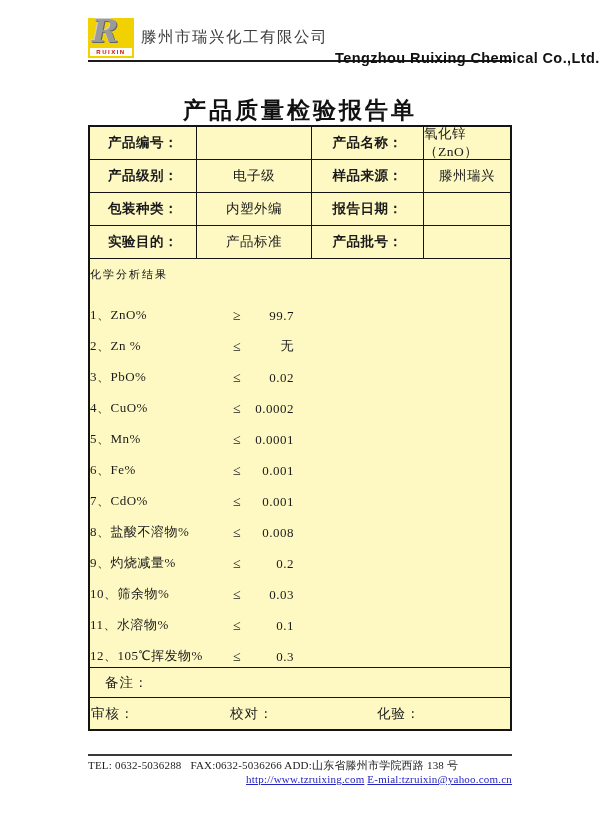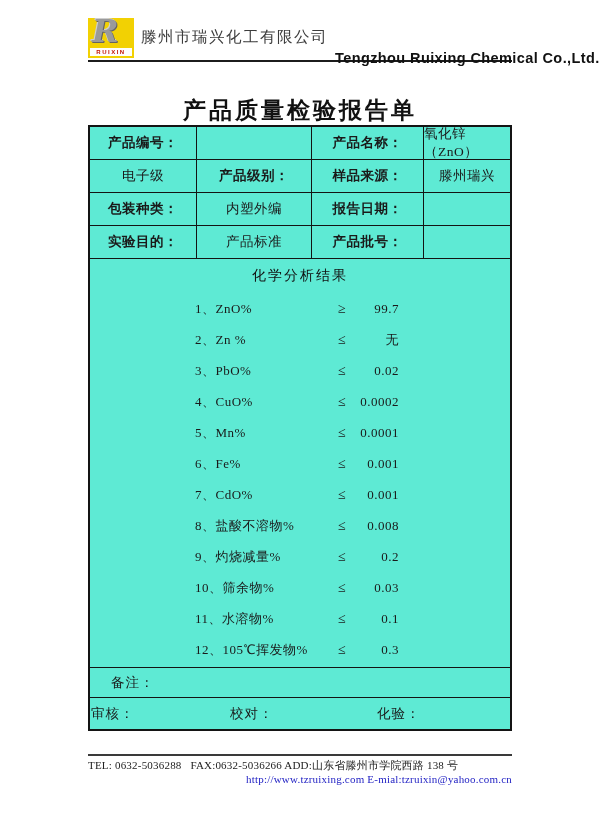--- a/index.html
+++ b/index.html
@@ -42,75 +42,75 @@
   }
   
   .doc-title {
     position:absolute; left:0; top:95px; width:600px; text-align:center;
     font-family:"Liberation Sans", sans-serif; font-weight:bold;
     font-size:23px; letter-spacing:3px; color:#111;
   }
   
   .report-table {
     position:absolute; left:88px; top:125px; width:424px; height:606px;
-    border:2px solid #141414; background:#5eead4;
+    border:2px solid #141414; background:#fef9c3;
   }
   .info-row {
     display:grid; grid-template-columns:107px 115px 112px 86px;
     height:33px; border-bottom:1.5px solid #141414;
   }
   .cell {
     display:flex; align-items:center; justify-content:center;
     font-size:13.5px; letter-spacing:0.5px; overflow:hidden;
   }
   .cell.lab {
     font-family:"Liberation Sans", sans-serif; font-weight:bold;
     border-right:1.5px solid #141414;
   }
   .cell.val { font-family:"Liberation Serif", serif; }
   .cell.val.mid { border-right:1.5px solid #141414; }
   
   .analysis { height:409px; border-bottom:1.5px solid #141414; padding-top:8px; }
   .analysis-title {
-    text-align:center; font-size:14px; letter-spacing:2px;
+    text-align:left; font-size:11px; letter-spacing:2px;
     font-family:"Liberation Serif", serif; color:#111; height:20px;
   }
   .analysis-items { margin-top:6px; }
   .a-item {
-    display:flex; align-items:center; height:31px; padding-left:105px;
+    display:flex; align-items:flex-end; height:31px; 
     font-size:13px; letter-spacing:0.5px;
   }
   .a-name { width:135px; }
   .a-op { width:24px; text-align:center; font-size:14px; }
   .a-val { width:45px; text-align:right; }
   
   .remarks-row {
     height:30px; border-bottom:1.5px solid #141414;
-    display:flex; align-items:center; padding-left:21px;
+    display:flex; align-items:center; padding-left:15px;
     font-size:13.5px; letter-spacing:1px;
   }
   .sign-row {
     height:31px; display:grid; grid-template-columns:140px 147px 1fr;
     align-items:center; font-size:13.5px; letter-spacing:1px;
   }
   .sign-row .s1 { padding-left:1px; }
   
   .footer-rule {
     position:absolute; left:88px; top:754px; width:424px; height:2px; background:#3a3a3a;
   }
   .footer-line1 {
     position:absolute; left:88px; top:758px; width:424px; text-align:left;
     font-size:11px; color:#222; white-space:pre; letter-spacing:0.2px;
   }
   .footer-line2 {
     position:absolute; left:88px; top:773px; width:424px; text-align:right;
     font-size:11px; letter-spacing:0.2px;
   }
   .footer-line2 a {
-    color:#2323c4; cursor:pointer;
+    color:#2323c4; text-decoration:underline; cursor:pointer;
   }
 </style>
 </head>
 <body>
 
 <div class="page">
 
   <div class="header">
     <div class="logo">
       <div class="logo-r">R</div>
@@ -127,22 +127,22 @@
   <div class="report-table">
 
     <div class="info-row">
       <div class="cell lab">产品编号：</div>
       <div class="cell val mid"></div>
       <div class="cell lab">产品名称：</div>
       <div class="cell val">氧化锌（ZnO）</div>
     </div>
 
     <div class="info-row">
+      <div class="cell lab">产品级别：</div>
       <div class="cell val mid">电子级</div>
-      <div class="cell lab">产品级别：</div>
       <div class="cell lab">样品来源：</div>
       <div class="cell val">滕州瑞兴</div>
     </div>
 
     <div class="info-row">
       <div class="cell lab">包装种类：</div>
       <div class="cell val mid">内塑外编</div>
       <div class="cell lab">报告日期：</div>
       <div class="cell val"></div>
     </div>

